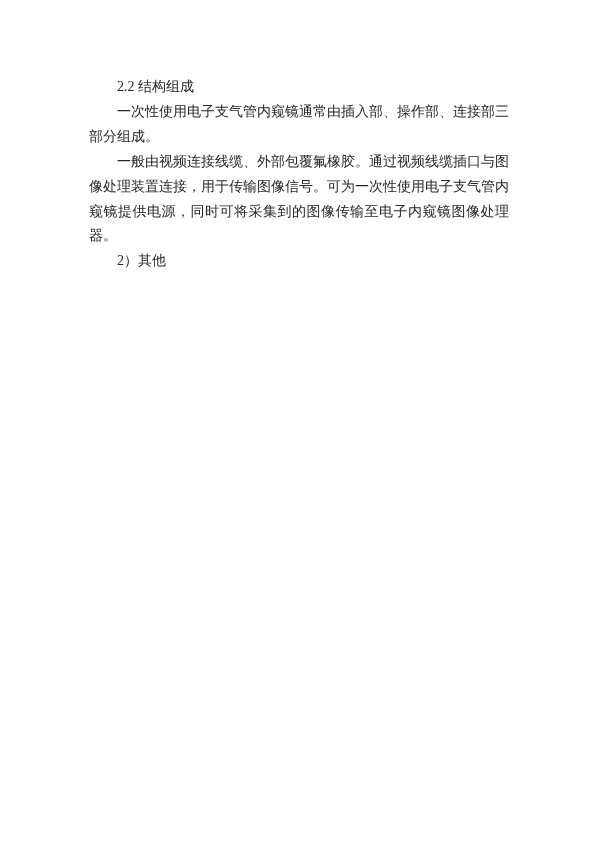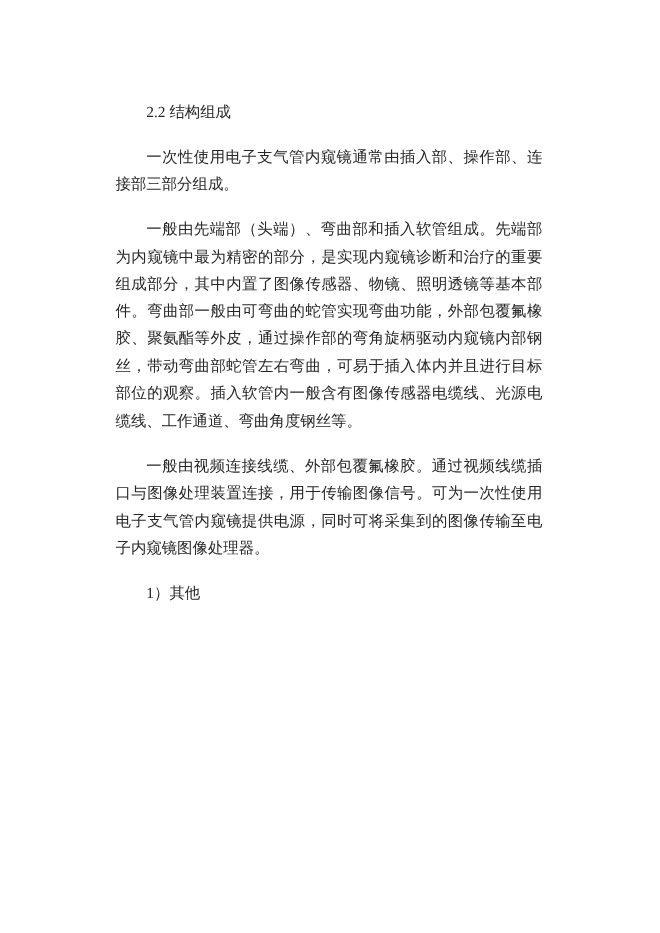--- a/index.html
+++ b/index.html
@@ -20,30 +20,29 @@
     top: 75px;
     width: 420px;
     font-family: "Liberation Serif", "DejaVu Serif", serif;
     font-size: 14px;
     line-height: 24.9px;
     color: #262626;
     text-align: justify;
     text-justify: inter-ideograph;
   }
   .para {
-    margin: 16px;
+    margin: 0;
     padding: 0;
     text-indent: 2em;
     word-break: break-all;
   }
 </style>
 </head>
 <body>
 
 <div class="page">
   <div class="content">
     <p class="para">2.2 结构组成</p>
     <p class="para">一次性使用电子支气管内窥镜通常由插入部、操作部、连接部三部分组成。</p>
-    <p class="para">一般由先端部（头端）、弯曲部和插入软管组成。先端部为内窥镜中最为精密的部分，是实现内窥镜诊断和治疗的重要组成部分，其中内置了图像传感器、物镜、照明透镜等基本部件。弯曲部一般由可弯曲的蛇管实现弯曲功能，外部包覆氟橡胶、聚氨酯等外皮，通过操作部的弯角旋柄驱动内窥镜内部钢丝，带动弯曲部蛇管左右弯曲，可易于插入体内并且进行目标部位的观察。插入软管内一般含有图像传感器电缆线、光源电缆线、工作通道、弯曲角度钢丝等。</p>
     <p class="para">一般由视频连接线缆、外部包覆氟橡胶。通过视频线缆插口与图像处理装置连接，用于传输图像信号。可为一次性使用电子支气管内窥镜提供电源，同时可将采集到的图像传输至电子内窥镜图像处理器。</p>
-    <p class="para">1）其他</p>
+    <p class="para">2）其他</p>
   </div>
 </div>
 
 </body></html>

